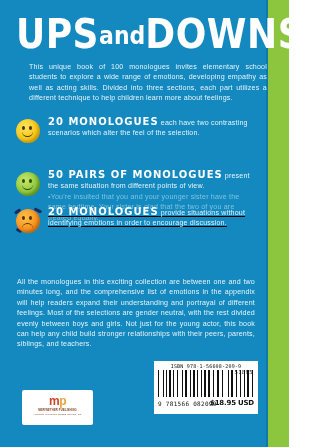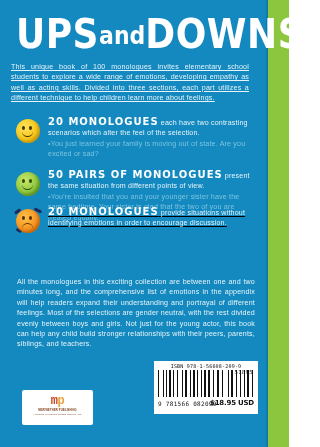--- a/index.html
+++ b/index.html
@@ -61,29 +61,28 @@
   .title .small {
     font-size: 22px;
     position: relative;
     top: -3px;
     letter-spacing: 0px;
   }
 
   
   .intro {
     position: absolute;
-    left: 11px;
+    left: 29px;
     top: 62px;
     width: 238px;
     color: #e8f4fa;
     font-size: 7.1px;
     line-height: 10.4px;
     text-align: justify;
     letter-spacing: 0.18px;
-    text-decoration: underline;
   }
 
   
   .block {
     position: absolute;
     left: 14px;
     width: 243px;
   }
   #block-0 { top: 117px; }
   #block-1 { top: 170px; }
@@ -198,21 +197,21 @@
     top: 390px;
     width: 71px;
     height: 35px;
     background: #ffffff;
     border-radius: 2px;
     text-align: center;
     overflow: hidden;
   }
   .publisher .mark {
     margin-top: 5px;
-    font-family: Liberation Mono, monospace;
+    font-family: Liberation Sans, sans-serif;
     font-weight: bold;
     font-size: 12px;
     line-height: 12px;
     letter-spacing: -0.5px;
   }
   .publisher .mark .m { color: #c8472b; }
   .publisher .mark .p { color: #e8a33d; }
   .publisher .pub-name {
     margin-top: 2px;
     font-size: 2.6px;
@@ -326,21 +325,20 @@
     <div class="block-icon">
       <div class="face face-yellow">
         <div class="ball"></div>
         <div class="eye eye-l"></div>
         <div class="eye eye-r"></div>
         <div class="mouth"></div>
       </div>
     </div>
     <div class="block-body">
       <span class="block-lead">20 MONOLOGUES</span><span class="block-desc"> each have two contrasting scenarios which alter the feel of the selection.</span>
-      <span class="block-example">•You just learned your family is moving out of state. Are you excited or sad?</span>
     </div>
   </div>
 
   <div class="block" id="block-1">
     <div class="block-icon">
       <div class="face face-green">
         <div class="ball"></div>
         <div class="eye eye-l"></div>
         <div class="eye eye-r"></div>
         <div class="mouth"></div>

